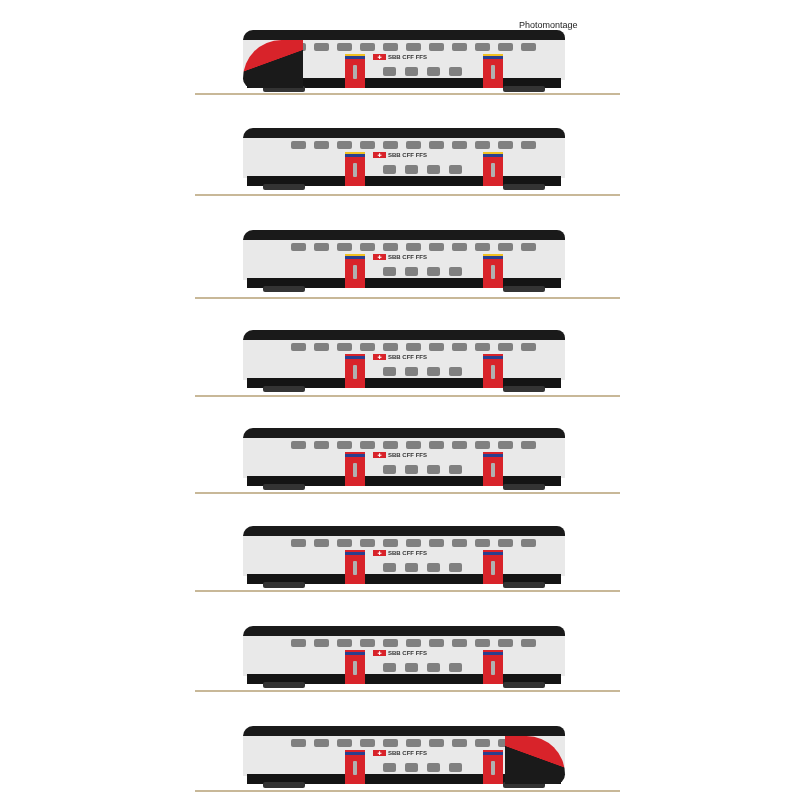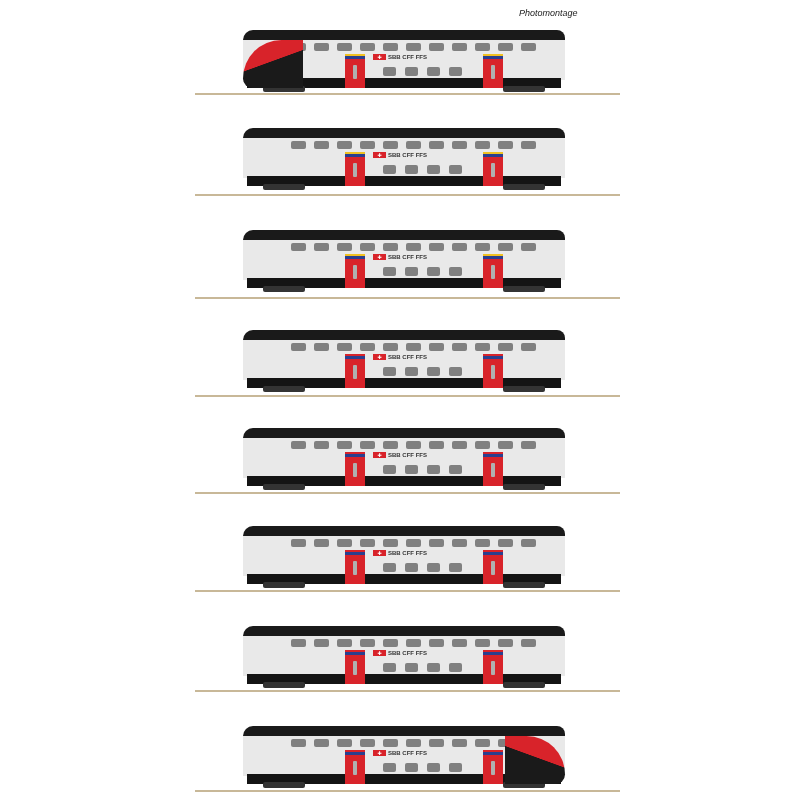--- a/index.html
+++ b/index.html
@@ -1,17 +1,17 @@
 <!DOCTYPE html>
 <html><head>
 <meta charset="utf-8">
 <style>
   html,body{margin:0;padding:0;background:#ffffff;}
   body{width:800px;height:800px;position:relative;overflow:hidden;font-family:"Liberation Sans",sans-serif;}
-  .caption{position:absolute;left:519px;top:8px;font-size:9px;color:#222;font-style:italic;}
+  .caption{position:absolute;left:519px;top:20px;font-size:9px;color:#222;}
   .row{position:absolute;left:0;width:800px;height:100px;}
   .track{position:absolute;left:195px;width:425px;height:2px;background:#c8b898;}
   .car{position:absolute;left:243px;width:322px;height:62px;}
   .roof{position:absolute;left:0;right:0;top:0;height:12px;background:#1a1a1a;border-radius:10px 8px 0 0;}
   .body{position:absolute;left:0;right:0;top:10px;height:40px;background:#e9e9e9;}
   .skirt{position:absolute;left:4px;right:4px;top:48px;height:10px;background:#141414;}
   .bogie{position:absolute;top:56px;width:42px;height:6px;background:#333;border-radius:2px;}
   .win-up{position:absolute;top:13px;width:15px;height:8px;background:#808080;border-radius:2px;}
   .win-lo{position:absolute;top:37px;width:13px;height:9px;background:#808080;border-radius:2px;}
   .door{position:absolute;top:24px;width:20px;height:34px;background:#d8232a;}

